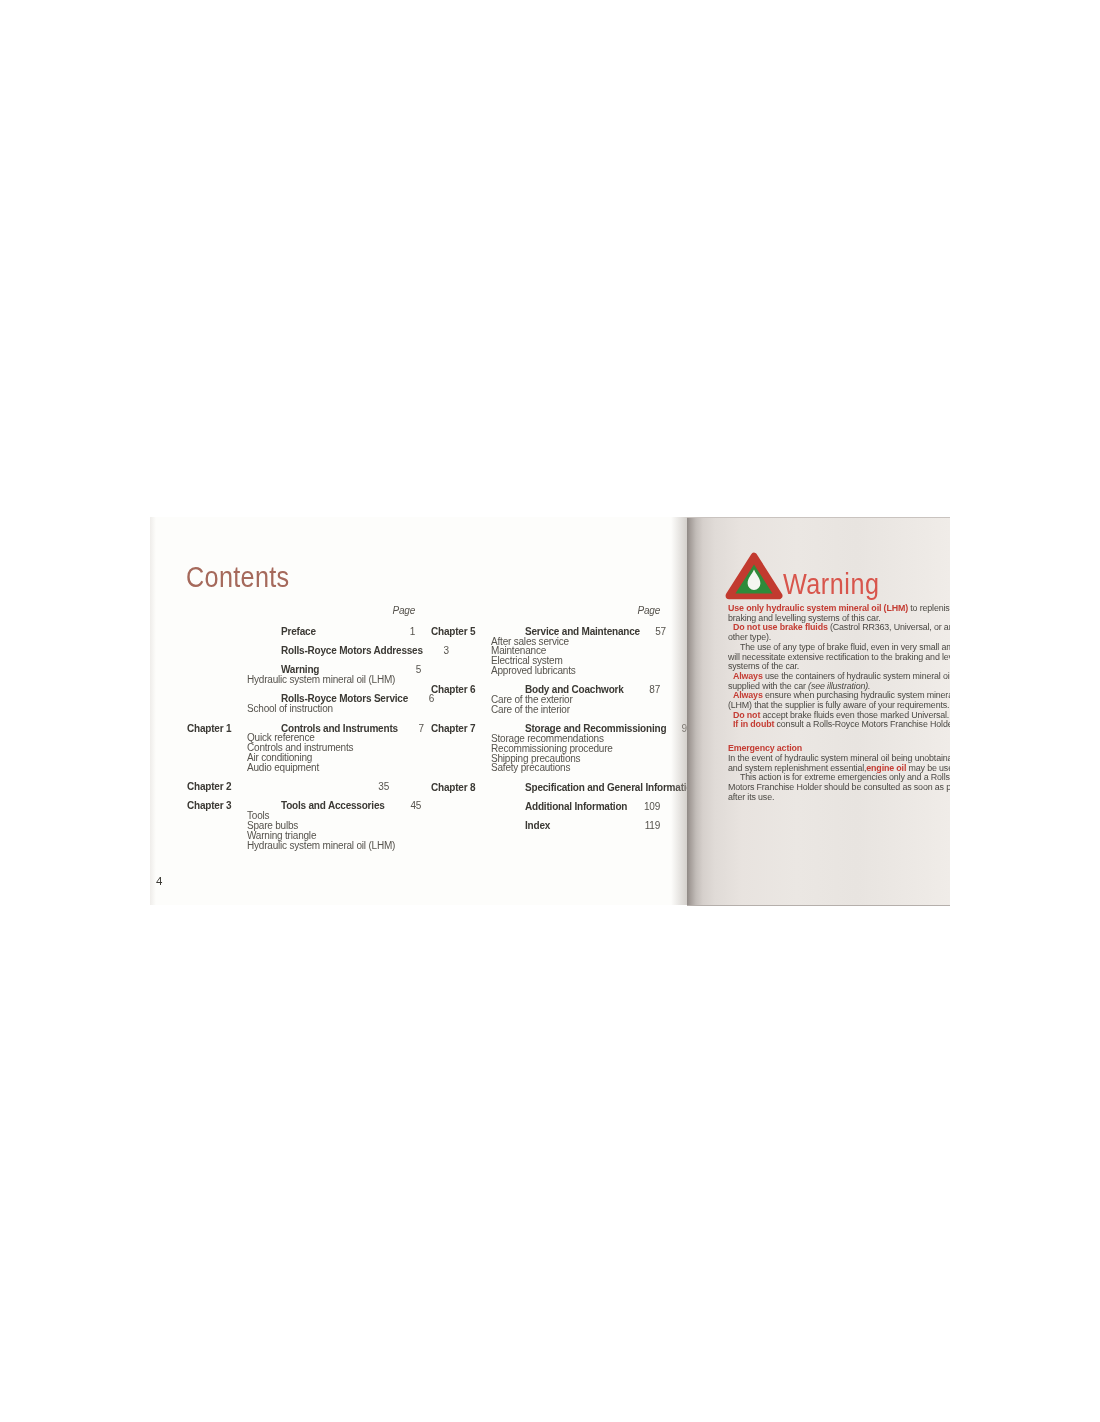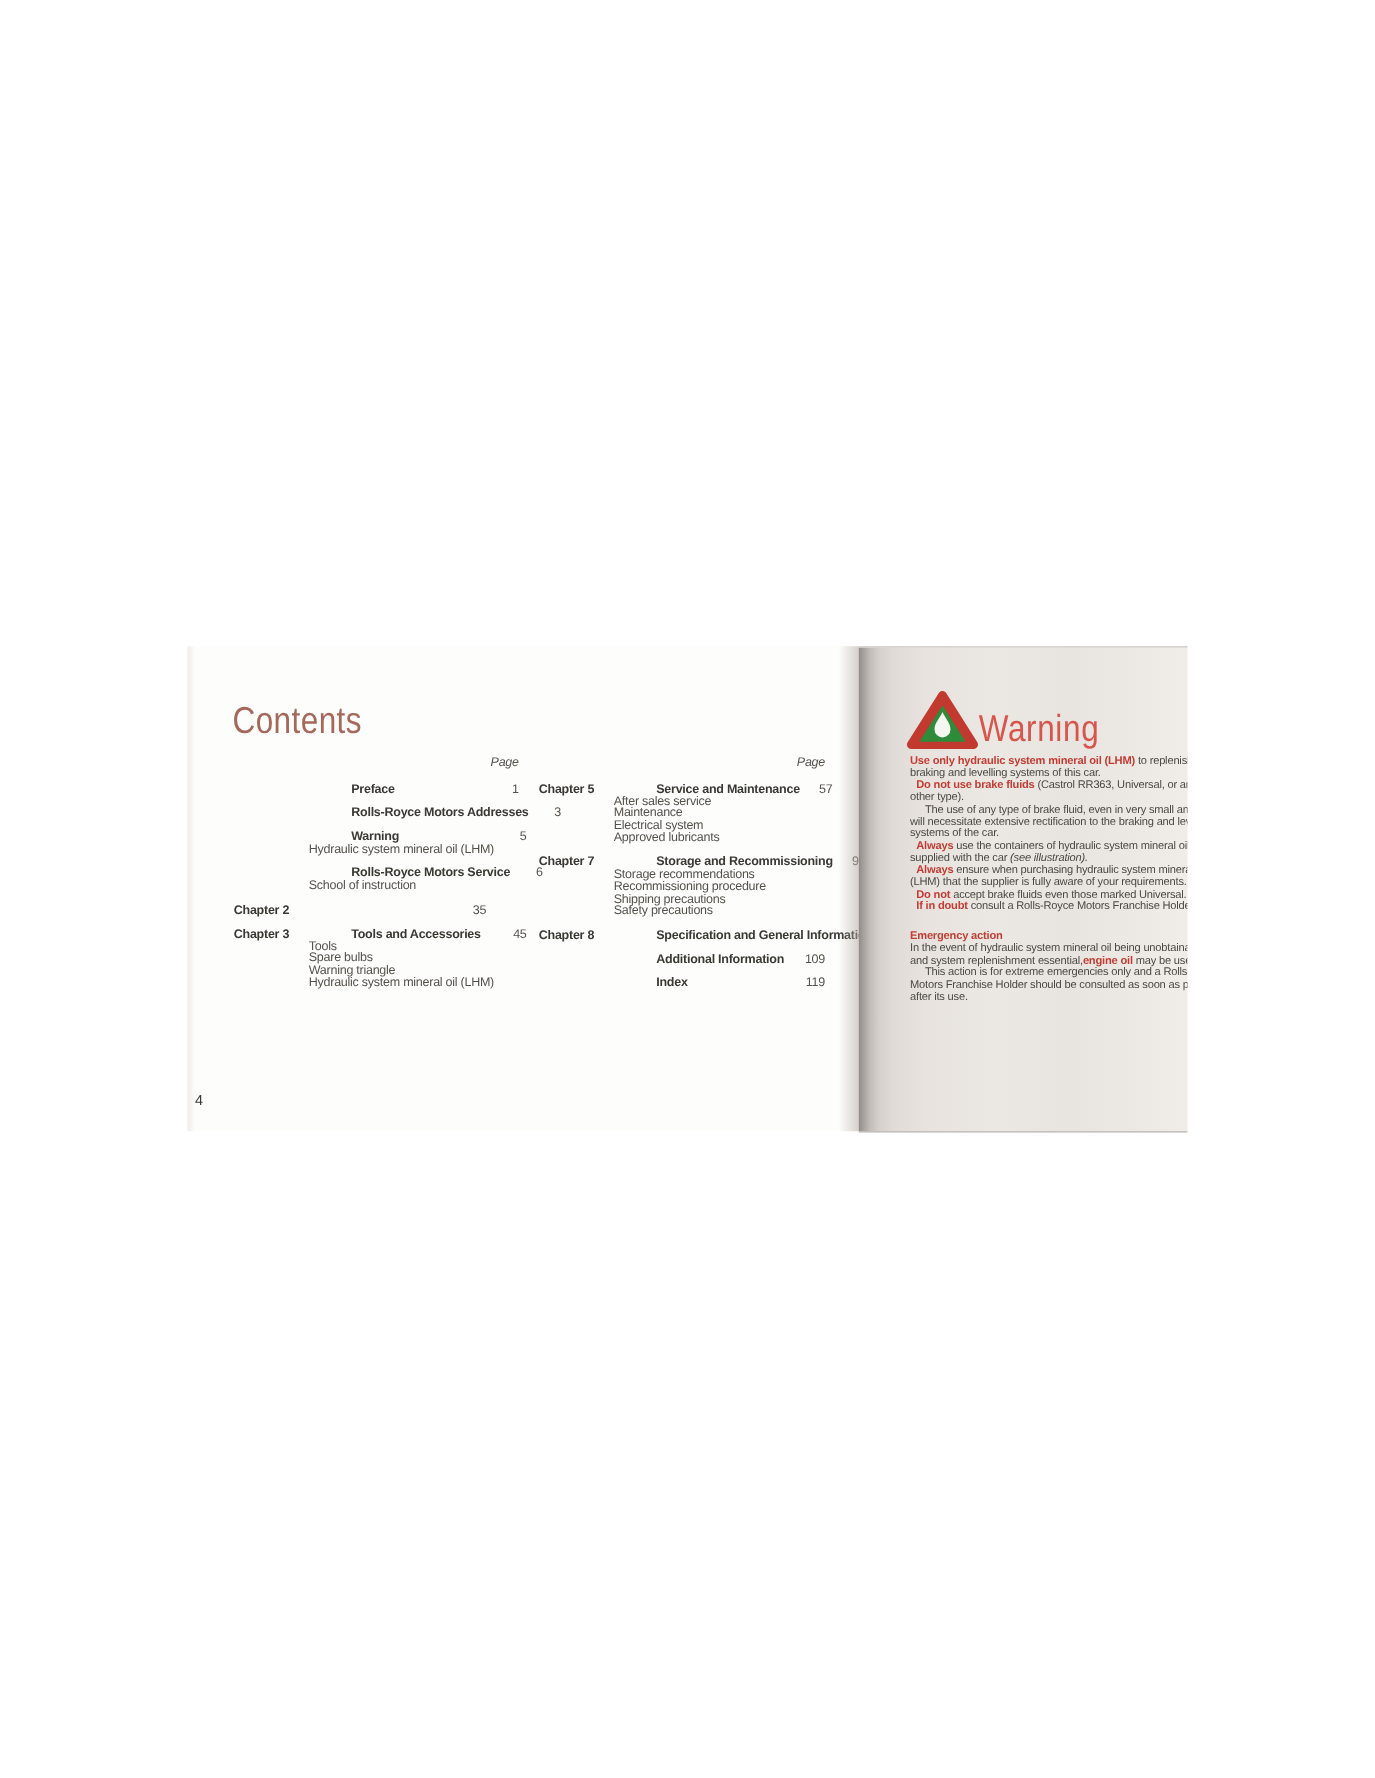--- a/index.html
+++ b/index.html
@@ -101,20 +101,31 @@
 
       <div class="toc-block">
         <div class="toc-label"></div>
         <div class="toc-main">
           <div class="toc-title">Rolls-Royce Motors Service</div>
           <div class="toc-sub">School of instruction</div>
         </div>
         <div class="toc-page">6</div>
       </div>
 
+      <div class="toc-block">
+        <div class="toc-label">Chapter 1</div>
+        <div class="toc-main">
+          <div class="toc-title">Controls and Instruments</div>
+          <div class="toc-sub">Quick reference</div>
+          <div class="toc-sub">Controls and instruments</div>
+          <div class="toc-sub">Air conditioning</div>
+          <div class="toc-sub">Audio equipment</div>
+        </div>
+        <div class="toc-page">7</div>
+      </div>
 
       <div class="toc-block">
         <div class="toc-label">Chapter 2</div>
         <div class="toc-page">35</div>
       </div>
 
       <div class="toc-block">
         <div class="toc-label">Chapter 3</div>
         <div class="toc-main">
           <div class="toc-title">Tools and Accessories</div>
@@ -136,20 +147,29 @@
         <div class="toc-main">
           <div class="toc-title">Service and Maintenance</div>
           <div class="toc-sub">After sales service</div>
           <div class="toc-sub">Maintenance</div>
           <div class="toc-sub">Electrical system</div>
           <div class="toc-sub">Approved lubricants</div>
         </div>
         <div class="toc-page">57</div>
       </div>
 
+      <div class="toc-block">
+        <div class="toc-label">Chapter 6</div>
+        <div class="toc-main">
+          <div class="toc-title">Body and Coachwork</div>
+          <div class="toc-sub">Care of the exterior</div>
+          <div class="toc-sub">Care of the interior</div>
+        </div>
+        <div class="toc-page">87</div>
+      </div>
 
       <div class="toc-block">
         <div class="toc-label">Chapter 7</div>
         <div class="toc-main">
           <div class="toc-title">Storage and Recommissioning</div>
           <div class="toc-sub">Storage recommendations</div>
           <div class="toc-sub">Recommissioning procedure</div>
           <div class="toc-sub">Shipping precautions</div>
           <div class="toc-sub">Safety precautions</div>
         </div>

